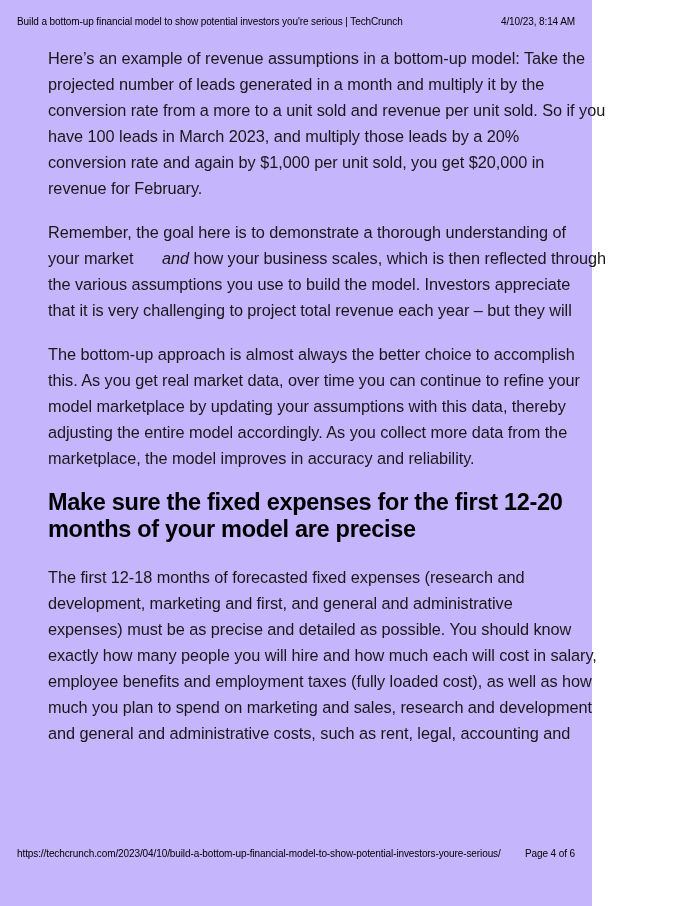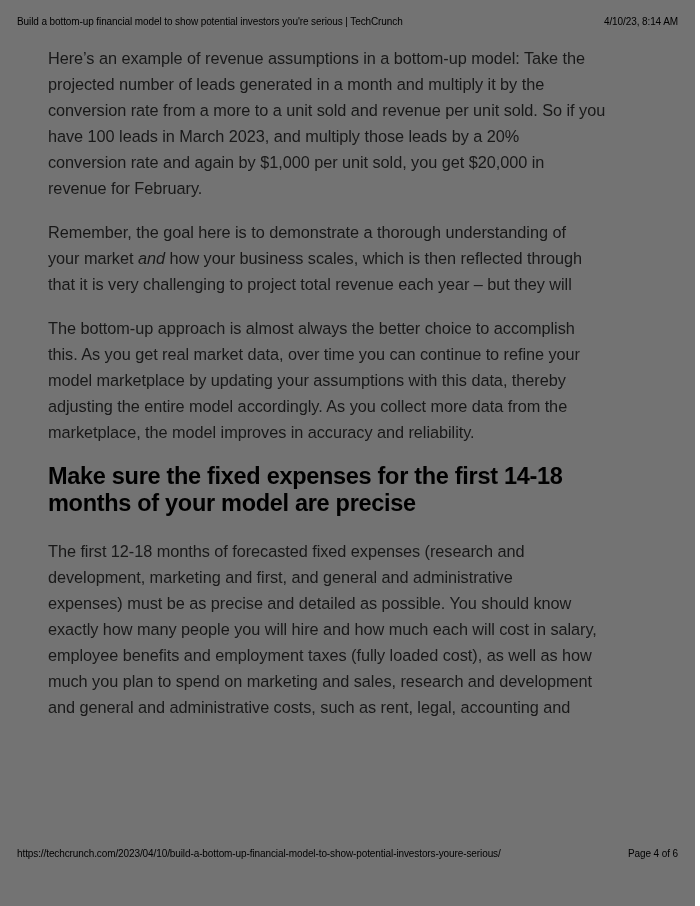--- a/index.html
+++ b/index.html
@@ -6,23 +6,23 @@
     margin: 0;
     padding: 0;
     width: 700px;
     height: 906px;
     background: #ffffff;
     overflow: hidden;
     font-family: "Liberation Sans", sans-serif;
   }
   .page {
     position: relative;
-    width: 695px;
+    width: 592px;
     height: 906px;
-    background: #737373;
+    background: #c4b5fd;
   }
   .page-header {
     position: absolute;
     top: 16px;
     left: 17px;
     right: 17px;
     display: flex;
     justify-content: space-between;
     font-size: 10px;
     color: #000000;
@@ -48,20 +48,21 @@
     font-weight: 700;
     color: #000000;
     letter-spacing: -0.3px;
   }
   .line {
     display: block;
     white-space: nowrap;
   }
   .italic {
     font-style: italic;
+    margin-left: 24px;
   }
   .page-footer {
     position: absolute;
     top: 848px;
     left: 17px;
     right: 17px;
     display: flex;
     justify-content: space-between;
     font-size: 10px;
     color: #000000;
@@ -82,31 +83,32 @@
         <span class="line"><span>Here’s an example of revenue assumptions in a bottom-up model: Take the</span></span>
         <span class="line"><span>projected number of leads generated in a month and multiply it by the</span></span>
         <span class="line"><span>conversion rate from a more to a unit sold and revenue per unit sold. So if you</span></span>
         <span class="line"><span>have 100 leads in March 2023, and multiply those leads by a 20%</span></span>
         <span class="line"><span>conversion rate and again by $1,000 per unit sold, you get $20,000 in</span></span>
         <span class="line"><span>revenue for February.</span></span>
       </p>
       <p class="para">
         <span class="line"><span>Remember, the goal here is to demonstrate a thorough understanding of</span></span>
         <span class="line"><span>your market </span><span class="italic">and</span><span> how your business scales, which is then reflected through</span></span>
+        <span class="line"><span>the various assumptions you use to build the model. Investors appreciate</span></span>
         <span class="line"><span>that it is very challenging to project total revenue each year – but they will</span></span>
       </p>
       <p class="para">
         <span class="line"><span>The bottom-up approach is almost always the better choice to accomplish</span></span>
         <span class="line"><span>this. As you get real market data, over time you can continue to refine your</span></span>
         <span class="line"><span>model marketplace by updating your assumptions with this data, thereby</span></span>
         <span class="line"><span>adjusting the entire model accordingly. As you collect more data from the</span></span>
         <span class="line"><span>marketplace, the model improves in accuracy and reliability.</span></span>
       </p>
       <h2 class="heading">
-        <span class="line"><span>Make sure the fixed expenses for the first 14-18</span></span>
+        <span class="line"><span>Make sure the fixed expenses for the first 12-20</span></span>
         <span class="line"><span>months of your model are precise</span></span>
       </h2>
       <p class="para">
         <span class="line"><span>The first 12-18 months of forecasted fixed expenses (research and</span></span>
         <span class="line"><span>development, marketing and first, and general and administrative</span></span>
         <span class="line"><span>expenses) must be as precise and detailed as possible. You should know</span></span>
         <span class="line"><span>exactly how many people you will hire and how much each will cost in salary,</span></span>
         <span class="line"><span>employee benefits and employment taxes (fully loaded cost), as well as how</span></span>
         <span class="line"><span>much you plan to spend on marketing and sales, research and development</span></span>
         <span class="line"><span>and general and administrative costs, such as rent, legal, accounting and</span></span>

